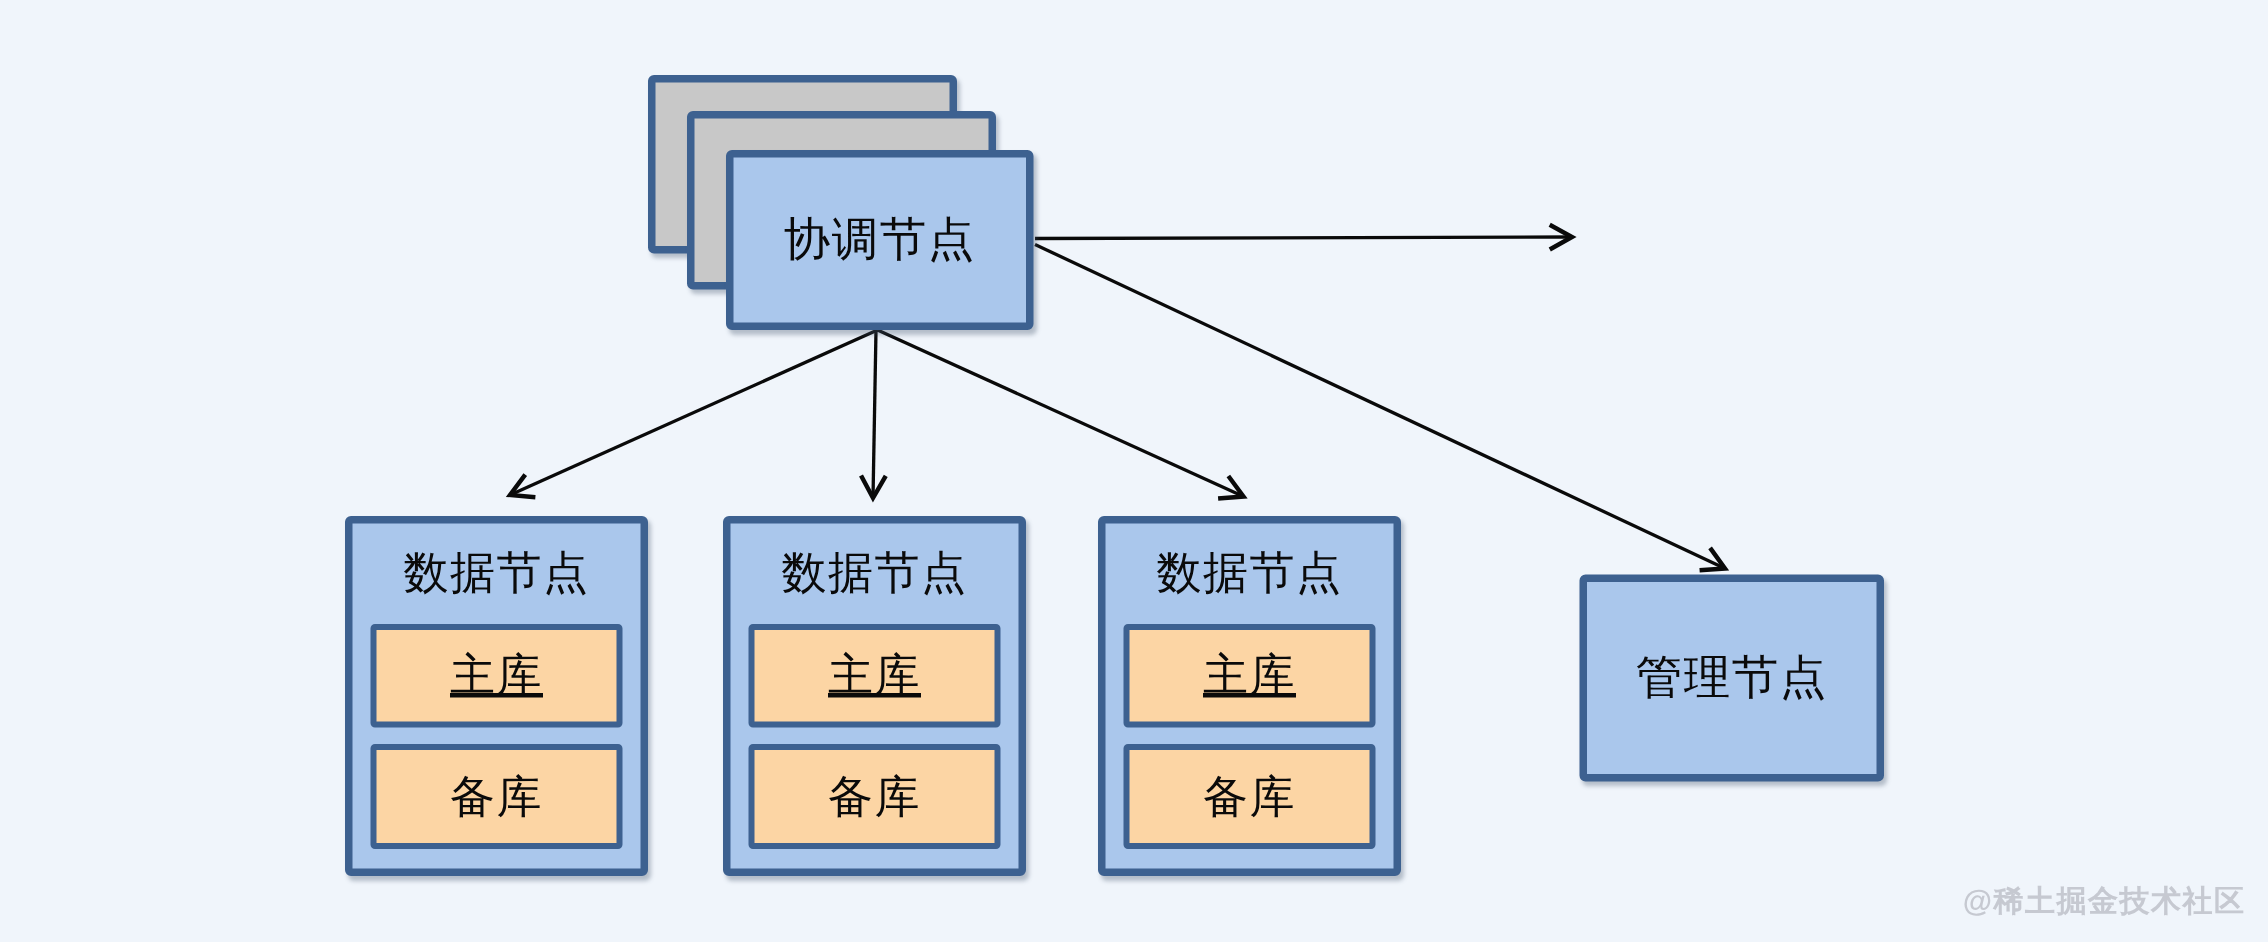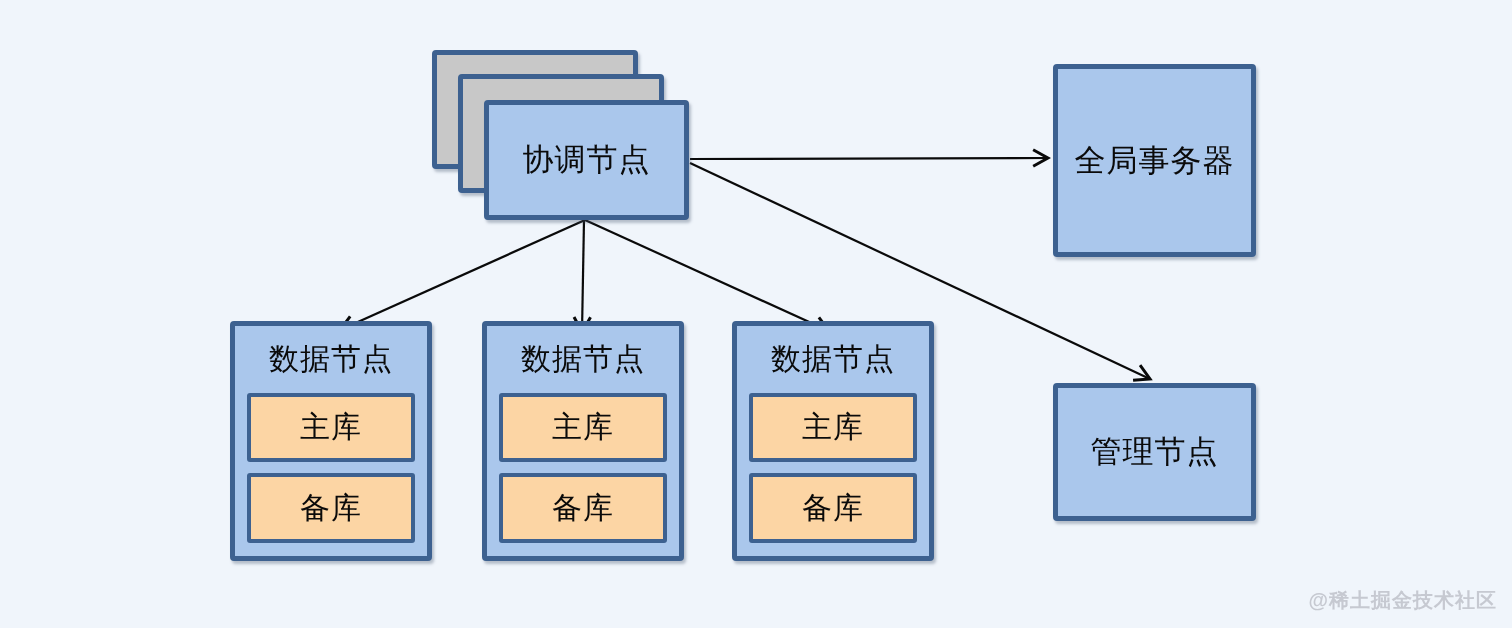--- a/index.html
+++ b/index.html
@@ -44,21 +44,21 @@
     box-shadow: 2px 3px 3px rgba(70, 85, 110, 0.35);
   }
   .stack-back  { left: 432px; top: 50px; }
   .stack-mid   { left: 458px; top: 74px; }
   .coordinator { left: 484px; top: 100px; width: 205px; height: 120px; }
   .gtm         { left: 1053px; top: 64px;  width: 203px; height: 193px; }
   .mgmt        { left: 1053px; top: 383px; width: 203px; height: 138px; }
 
   .data-node {
     position: absolute;
-    top: 321px;
+    top: 344px;
     width: 202px;
     height: 240px;
     border: 5px solid #3d6190;
     border-radius: 4px;
     background: #aac7ec;
     box-shadow: 2px 3px 3px rgba(70, 85, 110, 0.35);
     display: flex;
     flex-direction: column;
     padding: 0 12px 13px 12px;
   }
@@ -79,21 +79,21 @@
     border: 4px solid #3d6190;
     border-radius: 3px;
     background: #fcd5a4;
     display: flex;
     align-items: center;
     justify-content: center;
     font-size: 30px;
     color: #0a0a0a;
     letter-spacing: 1px;
   }
-  .db-box.primary { margin-bottom: 11px; }
+  .db-box.primary { margin-bottom: 11px; text-decoration: underline; }
 
   .watermark {
     position: absolute;
     right: 15px;
     bottom: 14px;
     font-size: 20px;
     color: #c6c9d1;
     letter-spacing: 1px;
     font-weight: bold;
   }
@@ -115,23 +115,20 @@
     <line x1="584" y1="220" x2="582" y2="332" stroke="#0a0a0a" stroke-width="2.2" marker-end="url(#arrow-open)"></line>
     <line x1="585" y1="220" x2="829" y2="331" stroke="#0a0a0a" stroke-width="2.2" marker-end="url(#arrow-open)"></line>
   </svg>
 
   <div class="stack-box stack-back"></div>
   <div class="stack-box stack-mid"></div>
   <div class="box coordinator">
     <span>协调节点</span>
   </div>
 
-  <div class="box gtm">
-    <span>全局事务器</span>
-  </div>
 
   <div class="data-node data-node-1">
     <div class="data-node-title">数据节点</div>
     <div class="db-box primary">
       <span>主库</span>
     </div>
     <div class="db-box standby">
       <span>备库</span>
     </div>
   </div>

